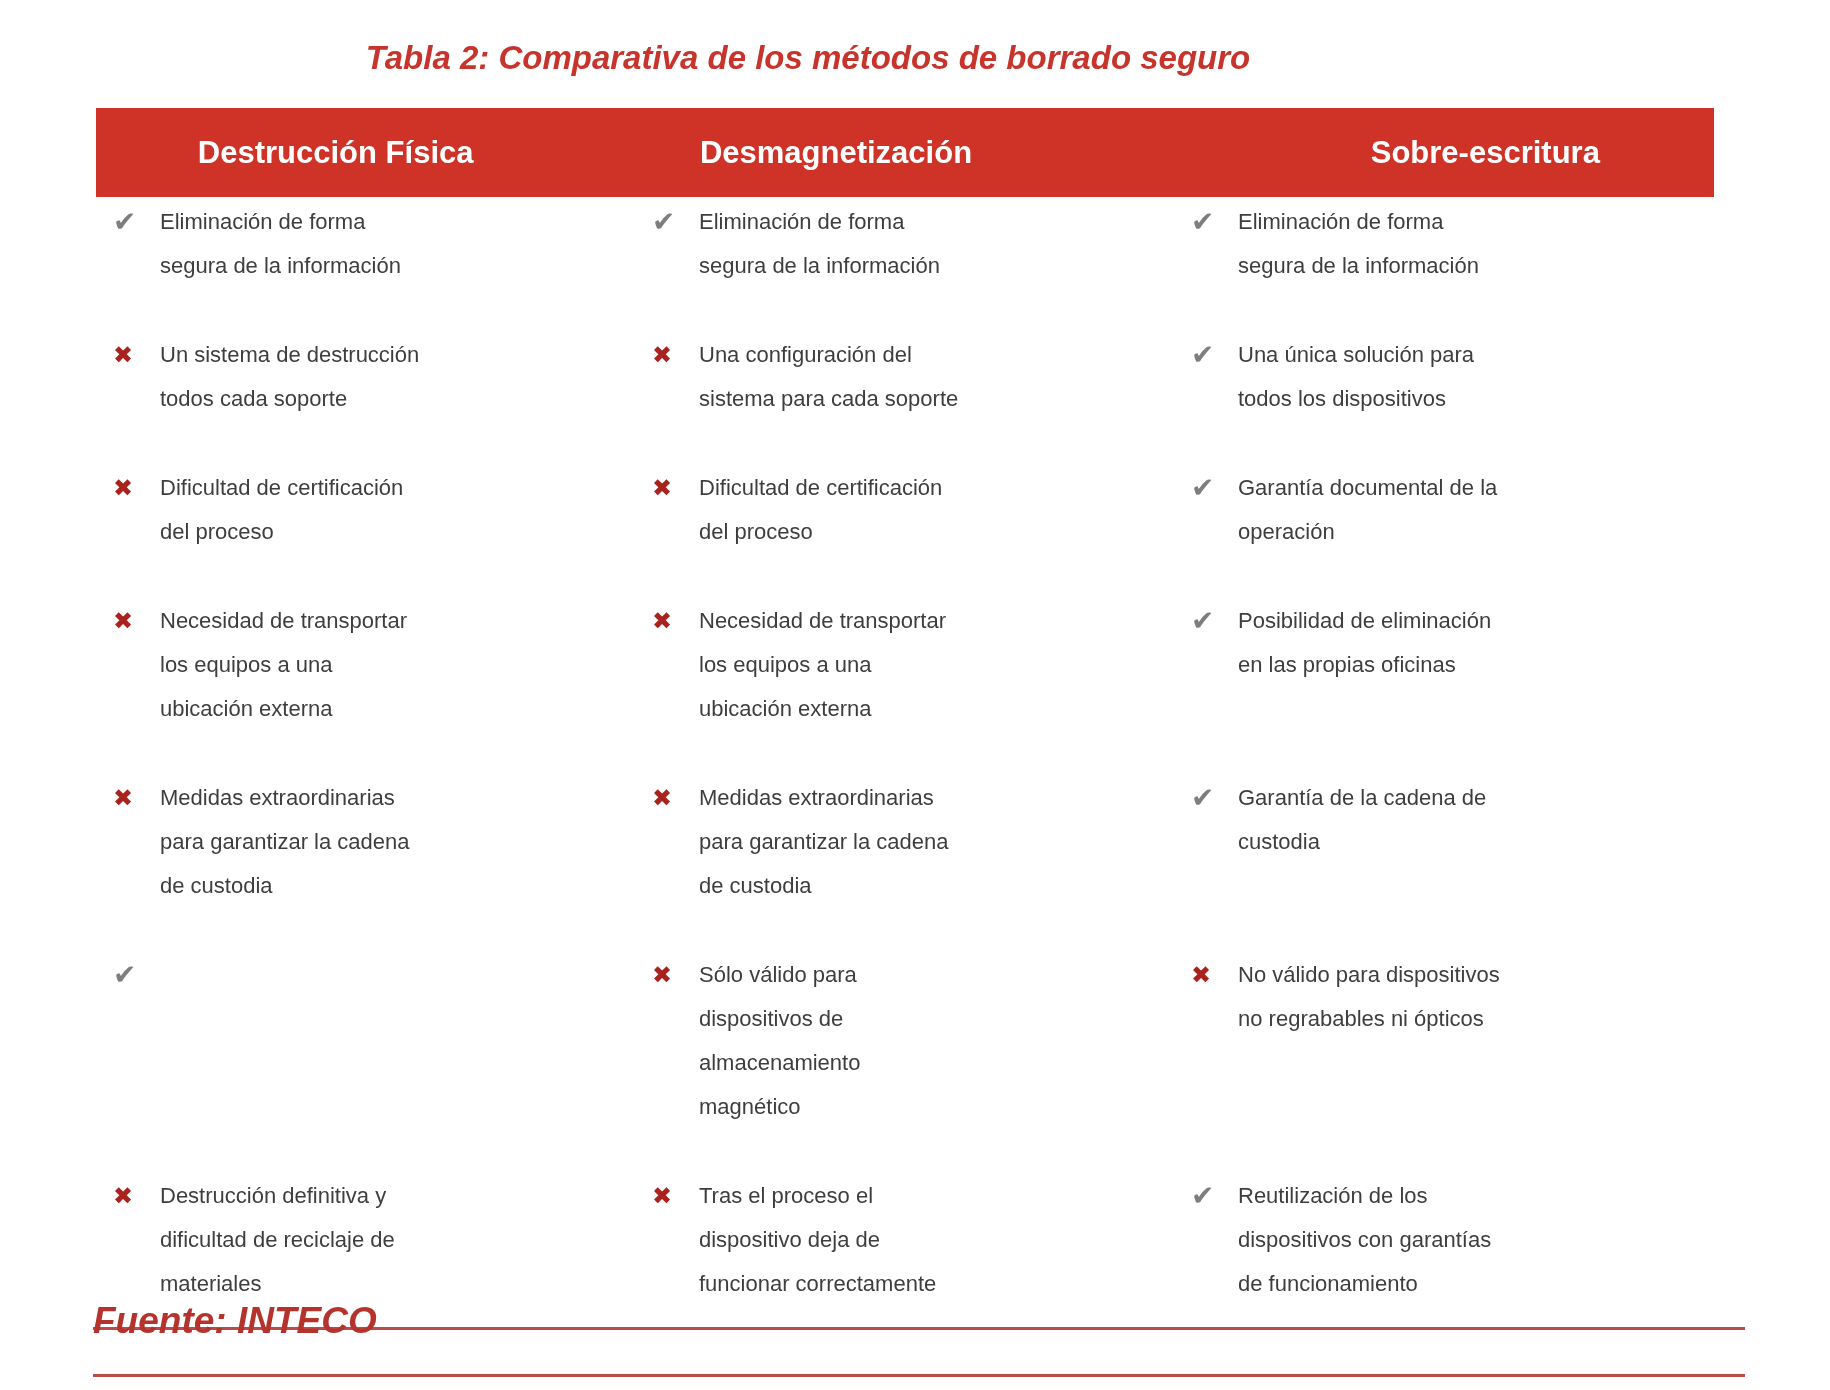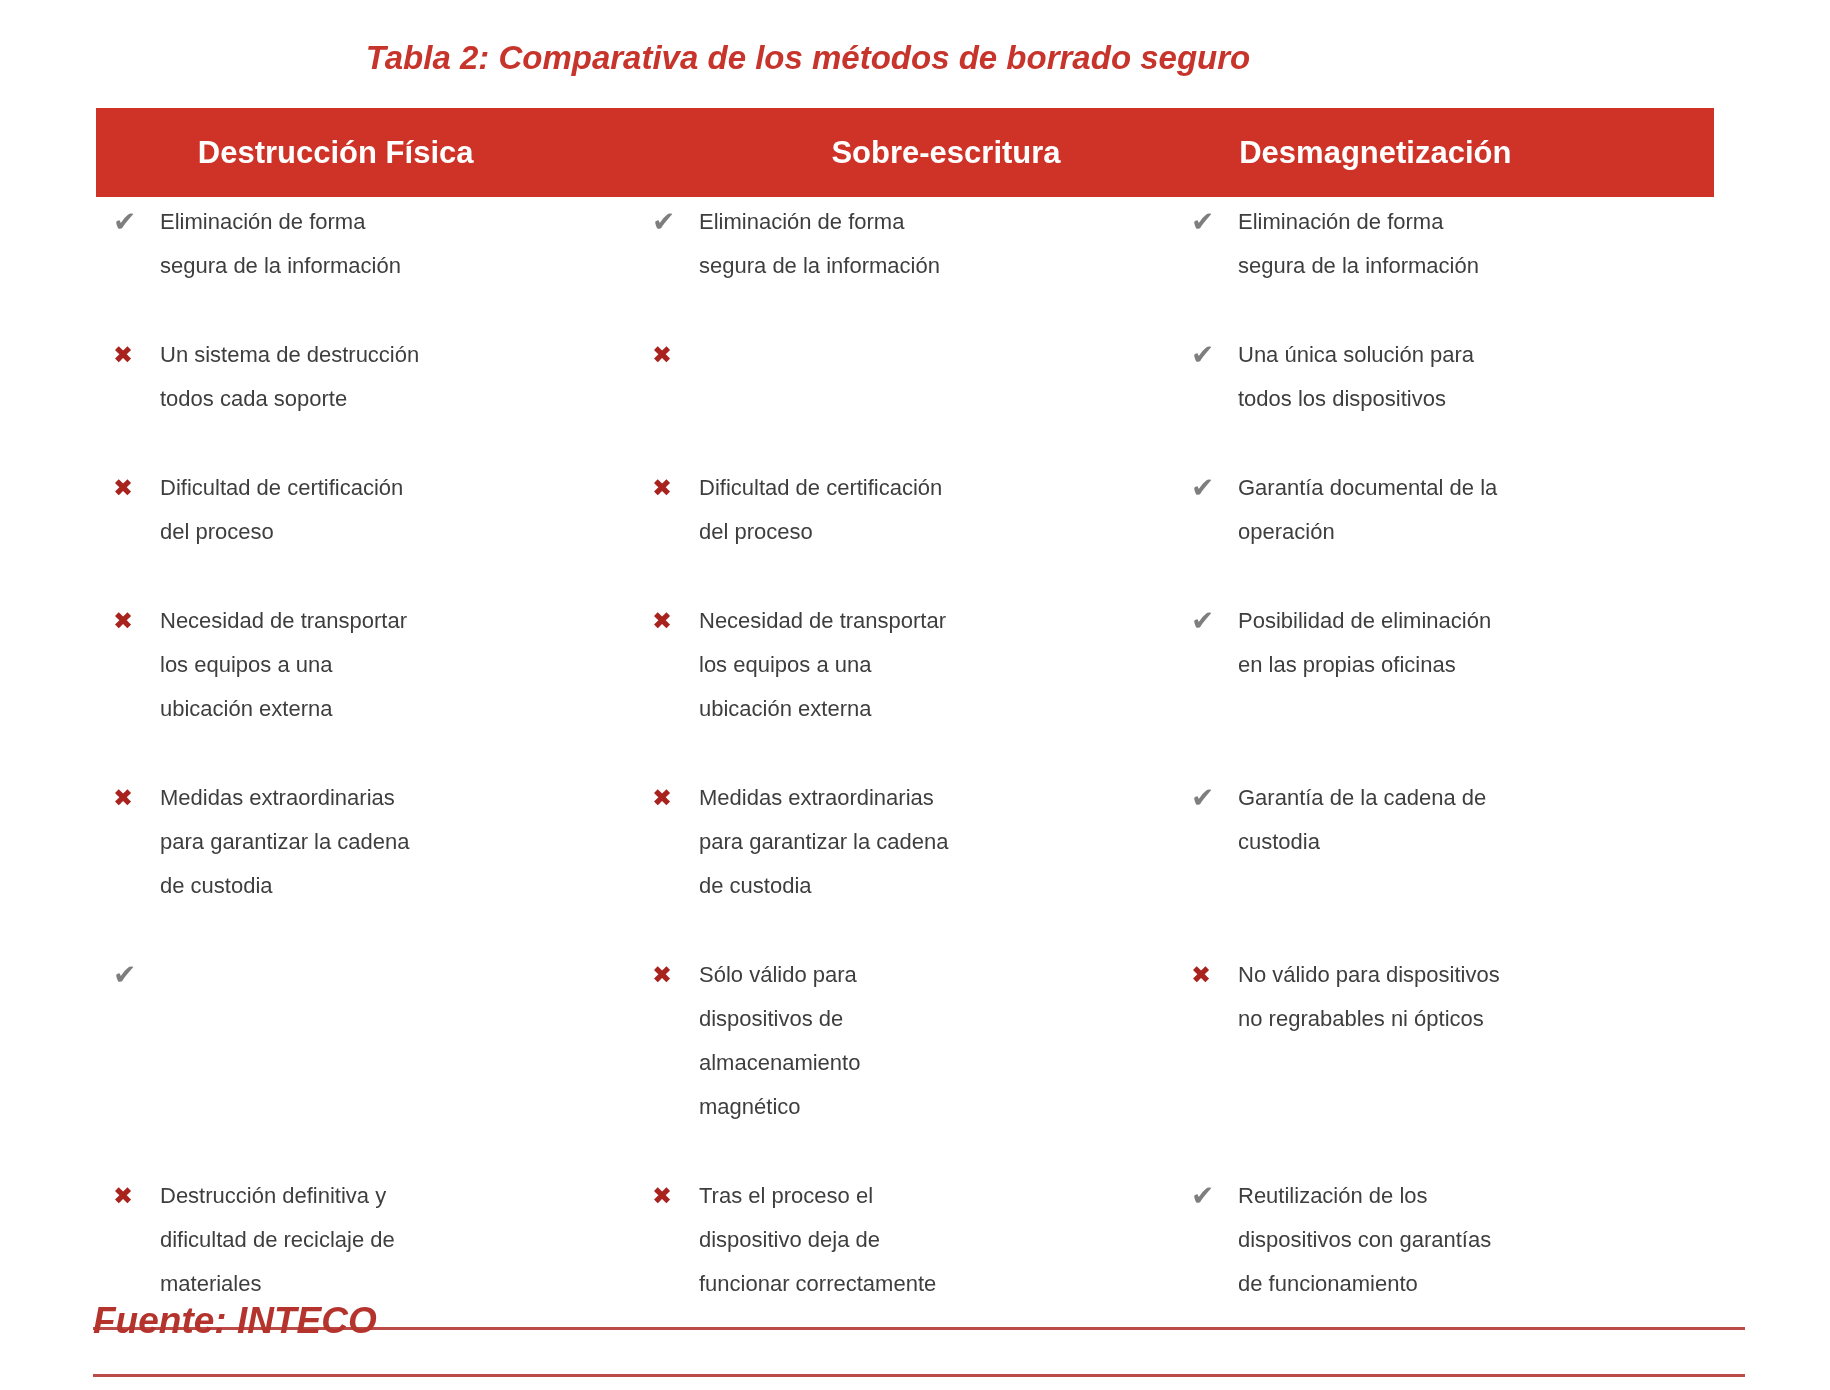--- a/index.html
+++ b/index.html
@@ -78,26 +78,26 @@
 <body>
 
 <div class="page">
 
   <div class="doc-title">Tabla 2: Comparativa de los métodos de borrado seguro</div>
 
   <div class="header-bar">
     <div class="hcell c1">
         <span>Destrucción Física</span>
       </div>
+    <div class="hcell c2">
+        <span>Desmagnetización</span>
+      </div>
     <div class="hcell c3">
         <span>Sobre-escritura</span>
       </div>
-    <div class="hcell c2">
-        <span>Desmagnetización</span>
-      </div>
   </div>
 
   <div class="tbody">
 
     <div class="trow">
       <div class="cell">
         <span class="mark pro">✔</span>
         <div class="txt">Eliminación de forma
 segura de la información</div>
       </div>
@@ -114,20 +114,22 @@
     </div>
 
     <div class="trow">
       <div class="cell">
         <span class="mark con">✖</span>
         <div class="txt">Un sistema de destrucción
 todos cada soporte</div>
       </div>
       <div class="cell">
         <span class="mark con">✖</span>
+        <div class="txt">Una configuración del
+sistema para cada soporte</div>
       </div>
       <div class="cell">
         <span class="mark pro">✔</span>
         <div class="txt">Una única solución para
 todos los dispositivos</div>
       </div>
     </div>
 
     <div class="trow">
       <div class="cell">

